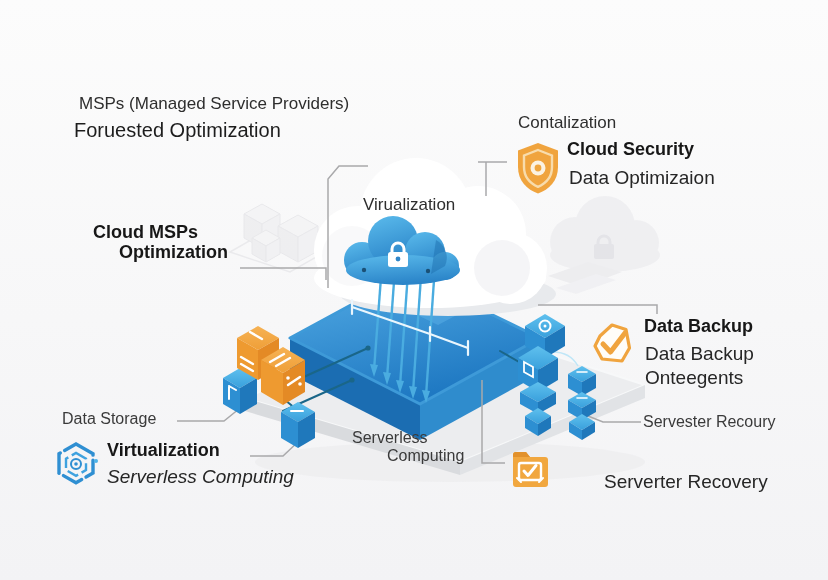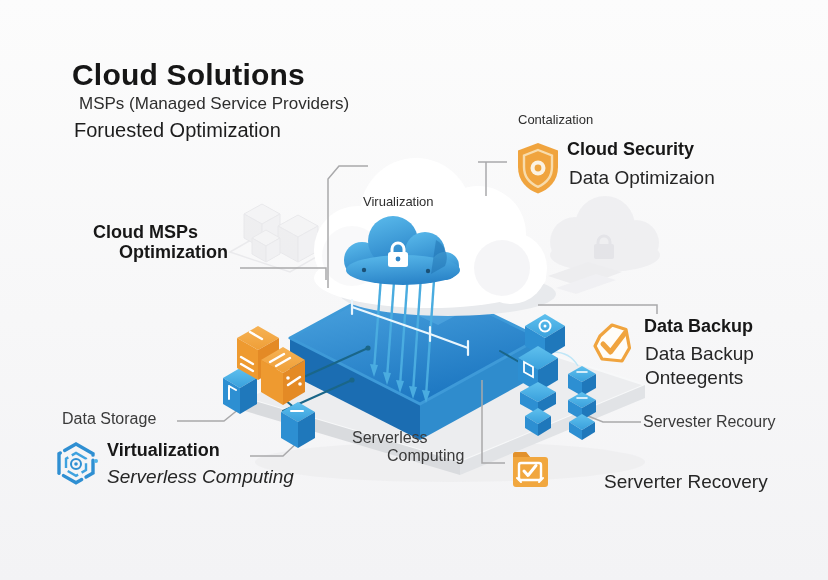--- a/index.html
+++ b/index.html
@@ -5,21 +5,21 @@
   html,body{margin:0;padding:0;}
   #stage{
     position:relative;width:828px;height:580px;overflow:hidden;
     background:linear-gradient(180deg,#fcfcfc 0%,#f7f7f8 55%,#f3f3f5 100%);
     font-family:"Liberation Sans",sans-serif;
   }
   .label{position:absolute;white-space:nowrap;line-height:1.15;}
   .h-big{font-size:30px;font-weight:700;color:#161616;letter-spacing:.2px;}
   .h-bold{font-size:18px;font-weight:700;color:#171717;}
   .t-sub{font-size:19px;font-weight:400;color:#262626;}
-  .t-med{font-size:13px;font-weight:400;color:#2e2e2e;}
+  .t-med{font-size:17px;font-weight:400;color:#2e2e2e;}
   .t-small{font-size:16px;font-weight:400;color:#3a3a3a;}
   svg{position:absolute;left:0;top:0;}
   .icon{position:absolute;}
 </style>
 </head>
 <body>
 
 <div id="stage">
 
   <svg width="828" height="580" viewBox="0 0 828 580">
@@ -251,21 +251,20 @@
   </svg>
 
   <svg class="icon" style="left:53px;top:440px;" width="46" height="48" viewBox="0 0 46 48">
     <path d="M23,4 L40,13.7 V33.1 L23,42.8 L6,33.1 V13.7 Z" fill="none" stroke="#2F8FD2" stroke-width="3.4" stroke-dasharray="21 5" stroke-linecap="round"></path>
     <path d="M23,13 L33,18.7 V30.1 L23,35.8 L13,30.1 V18.7 Z" fill="none" stroke="#3FA2DF" stroke-width="2.4" stroke-dasharray="12 4"></path>
     <circle cx="23" cy="24" r="5" fill="none" stroke="#2F8FD2" stroke-width="2"></circle>
     <circle cx="23" cy="24" r="1.8" fill="#2F8FD2"></circle>
     <circle cx="43" cy="21" r="2" fill="#4FB3E8"></circle>
   </svg>
 
-  <div class="label h-big" style="left:72px;top:58px;">Cloud Solutions</div>
   <div class="label t-med" style="left:79px;top:94px;font-size:17px;">MSPs (Managed Service Providers)</div>
   <div class="label t-sub" style="left:74px;top:119px;font-size:20px;color:#1d1d1d;">Foruested Optimization</div>
 
   <div class="label t-med" style="left:363px;top:149px;margin-top:46px;">Virualization</div>
   <div class="label t-med" style="left:518px;top:113px;">Contalization</div>
 
   <div class="label h-bold" style="left:567px;top:139px;">Cloud Security</div>
   <div class="label t-sub" style="left:569px;top:167px;">Data Optimizaion</div>
 
   <div class="label h-bold" style="left:93px;top:222px;">Cloud MSPs</div>

